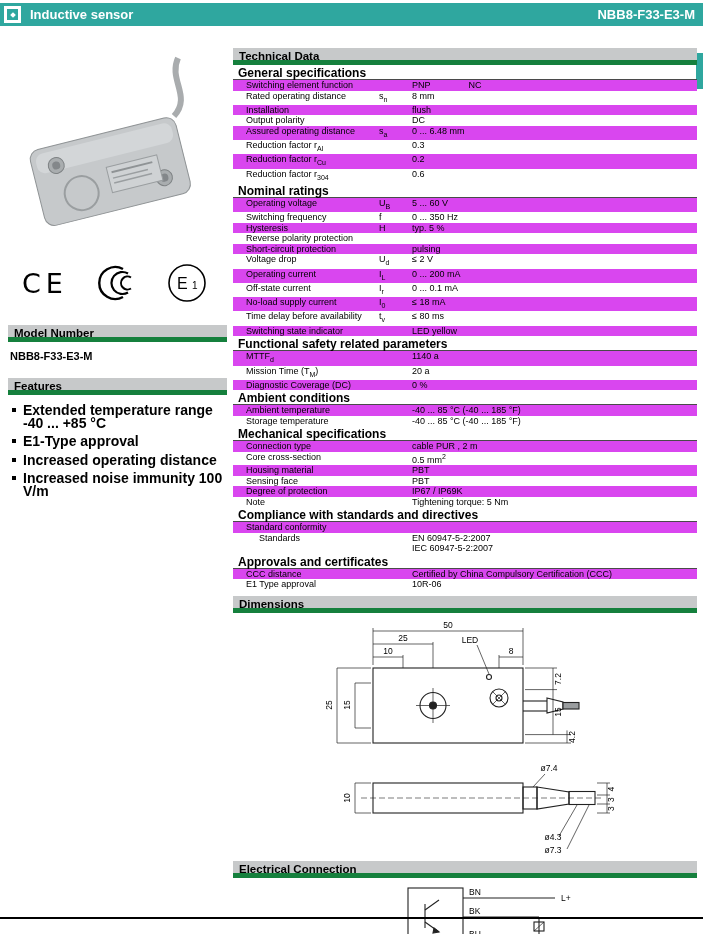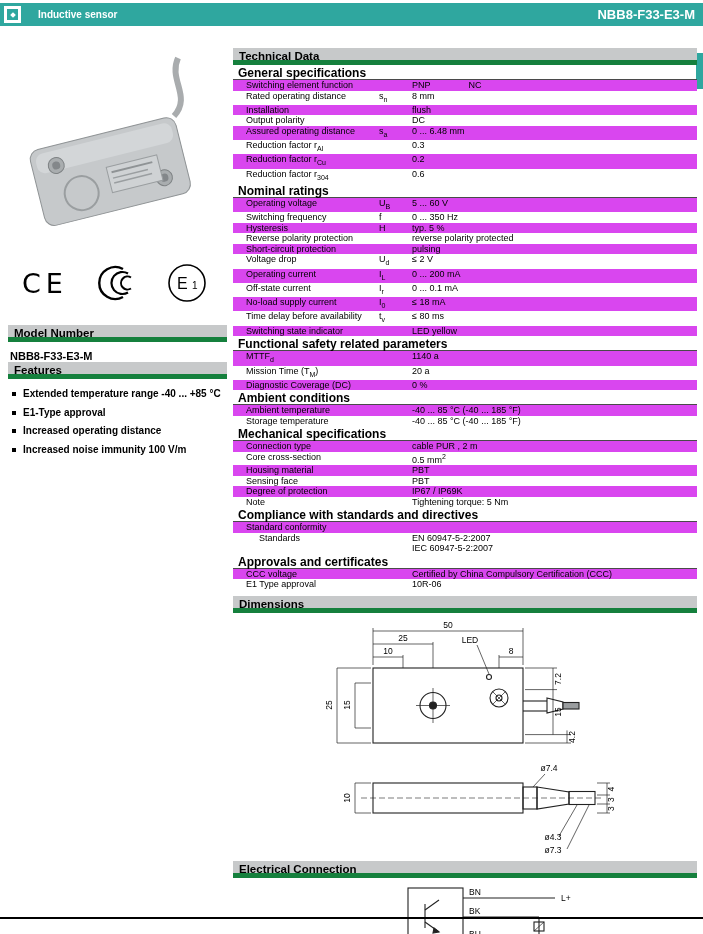--- a/index.html
+++ b/index.html
@@ -5,37 +5,37 @@
   *{margin:0;padding:0;box-sizing:border-box}
   html,body{background:#fff}
   .page{position:relative;width:703px;height:934px;background:#fff;overflow:hidden;
         font-family:"Liberation Sans",sans-serif;color:#000}
   
   .topbar{position:absolute;top:3px;left:0;right:0;height:23px;background:var(--accent);
           display:flex;align-items:center;color:#fff}
   .logo{width:17px;height:17px;background:#fff;margin-left:4px;position:relative;flex:0 0 auto}
   .logo-inner{position:absolute;left:3px;top:3px;width:11px;height:11px;background:var(--accent)}
   .logo-core{position:absolute;left:6.5px;top:6.5px;width:4px;height:4px;background:#fff;transform:rotate(45deg)}
-  .topbar-title{font-weight:bold;font-size:10px;margin-left:17px}
+  .topbar-title{font-weight:bold;font-size:13px;margin-left:9px}
   .topbar-model{margin-left:auto;font-weight:bold;font-size:13px;margin-right:8px}
   .edge-strip{position:absolute;right:0;top:53px;width:7px;height:36px;background:var(--accent)}
   
   .left-col{position:absolute;left:8px;top:40px;width:219px}
   .right-col{position:absolute;left:233px;top:48px;width:464px}
   .gray-bar{background:#c7c9ca;font-weight:bold;font-size:11.5px;height:17px;line-height:17px;
             padding-left:6px;border-bottom:5px solid #15803d}
   
   .photo{margin-top:14px}
   .marks{display:flex;align-items:center;gap:22px;margin-top:8px;height:52px;padding-left:14px}
   .ce-text{font-size:27px;letter-spacing:5px;font-family:"DejaVu Sans",sans-serif}
   .model-value{font-weight:bold;font-size:11px;margin:8px 0 0 2px}
   .mn-bar{margin-top:16px}
-  .ft-bar{margin-top:0}
+  .ft-bar{margin-top:16px}
   .features-list{list-style:none;margin:9px 0 0 2px}
-  .features-list li{position:relative;padding-left:13px;font-weight:bold;font-size:10px;
+  .features-list li{position:relative;padding-left:13px;font-weight:bold;font-size:14px;
                     line-height:12.5px;margin-bottom:6px}
   .features-list li::before{content:"";position:absolute;left:2px;top:4px;width:4px;height:4px;background:#000}
   
   .ttable{margin-top:2px}
   .sec-title{font-weight:bold;font-size:12px;height:13px;line-height:13px;padding-left:5px;
              border-bottom:1px solid #4a4a4a;margin-top:2px}
   .trow{display:flex;font-size:9px;line-height:10.5px;min-height:10.5px;align-items:flex-start}
   .trow.shade{background:#d946ef}
   .tlabel{width:146px;padding-left:13px}
   .tlabel.ind{padding-left:26px}
@@ -170,21 +170,20 @@
           <div class="tval">0 ... 350 Hz</div>
         </div>
         <div class="trow shade">
           <div class="tlabel">Hysteresis</div>
           <div class="tsym">H</div>
           <div class="tval">typ. 5  %</div>
         </div>
         <div class="trow">
           <div class="tlabel">Reverse polarity protection</div>
           <div class="tsym"></div>
-          <div class="tval">reverse polarity protected</div>
         </div>
         <div class="trow shade">
           <div class="tlabel">Short-circuit protection</div>
           <div class="tsym"></div>
           <div class="tval">pulsing</div>
         </div>
         <div class="trow">
           <div class="tlabel">Voltage drop</div>
           <div class="tsym">U<sub>d</sub></div>
           <div class="tval">≤ 2 V</div>
@@ -278,21 +277,21 @@
           <div class="tsym"></div>
           <div class="tval"></div>
         </div>
         <div class="trow">
           <div class="tlabel ind">Standards</div>
           <div class="tsym"></div>
           <div class="tval">EN 60947-5-2:2007<br>IEC 60947-5-2:2007</div>
         </div>
         <div class="sec-title">Approvals and certificates</div>
         <div class="trow shade">
-          <div class="tlabel">CCC voltage</div>
+          <div class="tlabel">CCC distance</div>
           <div class="tsym"></div>
           <div class="tval">Certified by China Compulsory Certification (CCC)</div>
         </div>
         <div class="trow">
           <div class="tlabel">E1 Type approval</div>
           <div class="tsym"></div>
           <div class="tval">10R-06</div>
         </div>
       </div>
 

